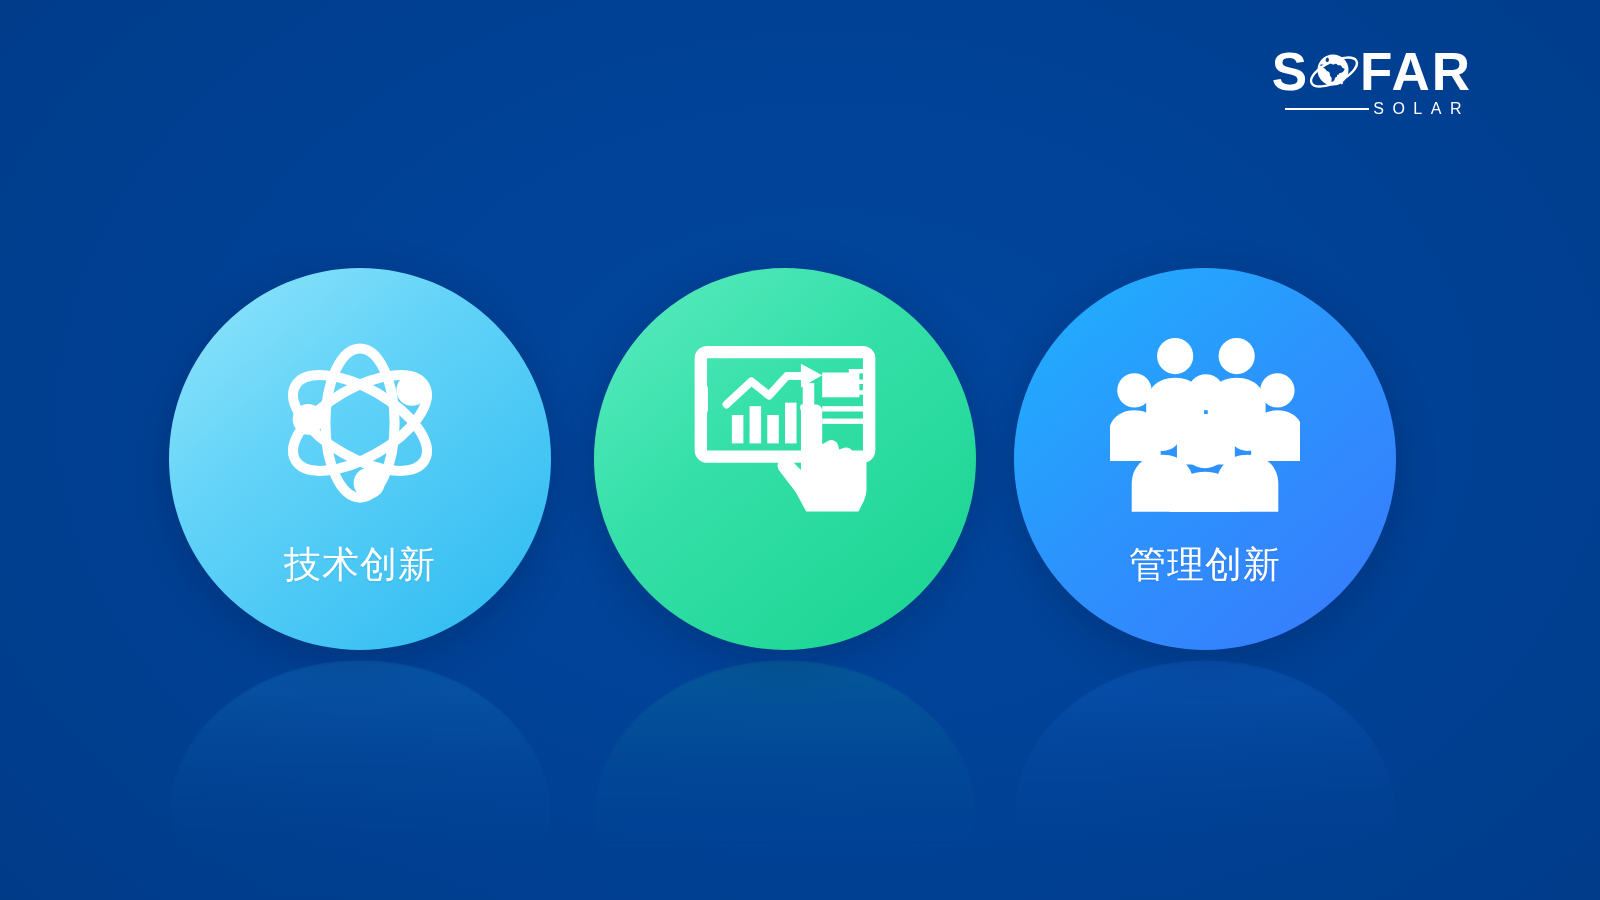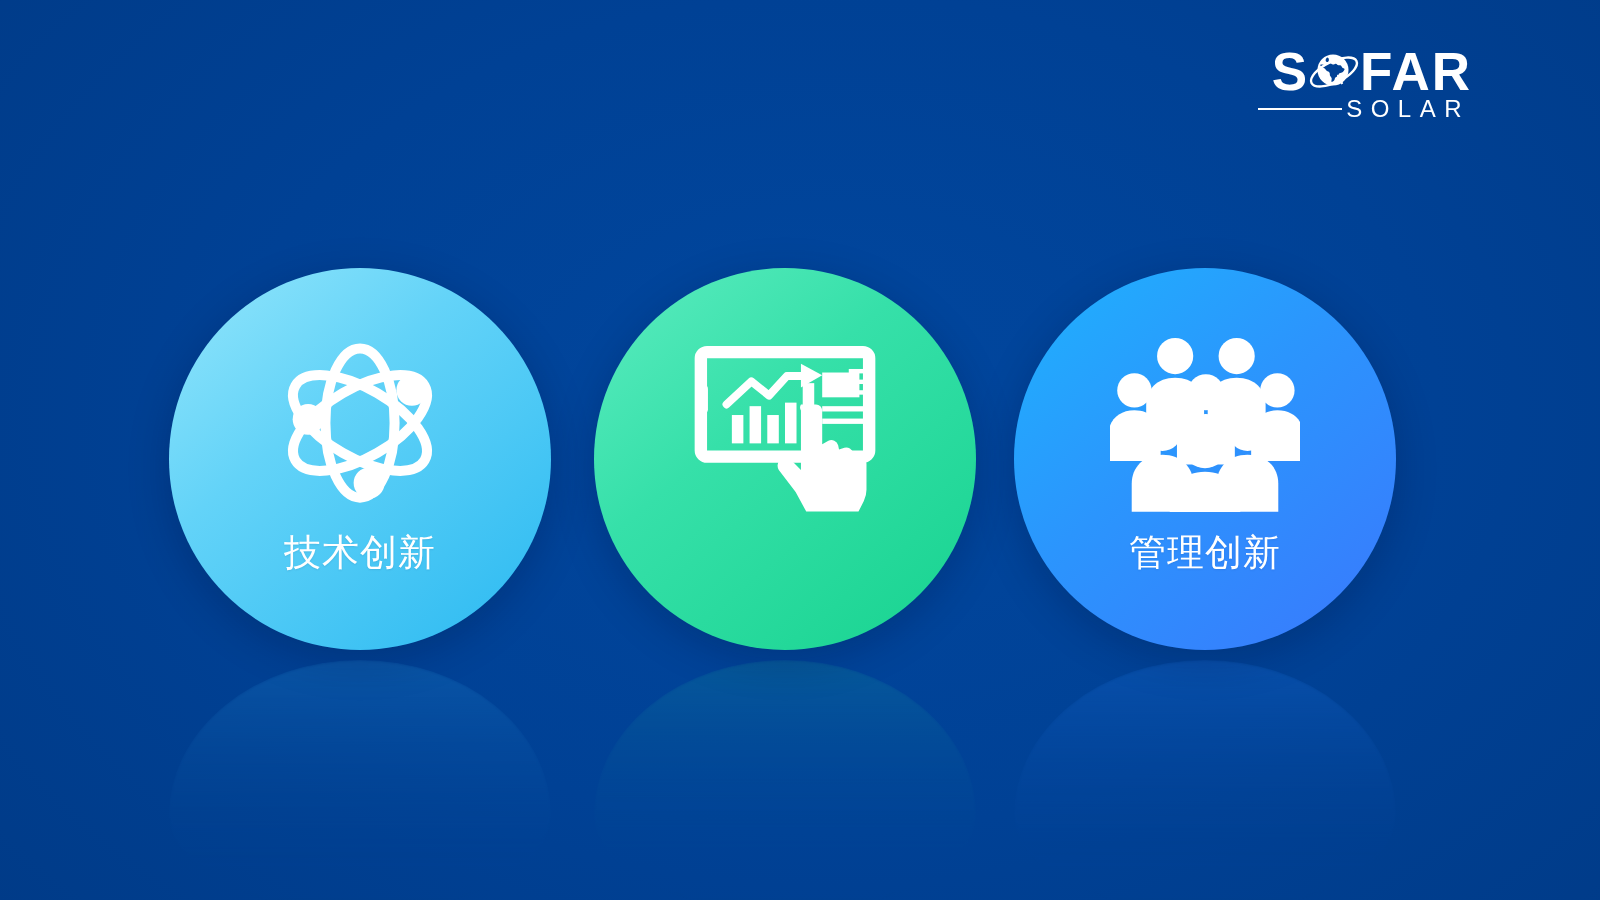--- a/index.html
+++ b/index.html
@@ -28,21 +28,21 @@
   .logo-word{
     color:#ffffff;font-size:53px;font-weight:700;letter-spacing:2px;
     line-height:50px;font-family:"Liberation Sans",sans-serif;
   }
   .logo-globe{
     position:relative;width:54px;height:52px;margin:0 -1px 0 -2px;
     display:inline-block;
   }
   .logo-sub{
     margin-top:1px;margin-right:2px;
-    color:#ffffff;font-size:24px;font-weight:400;letter-spacing:8.5px;
+    color:#ffffff;font-size:16px;font-weight:400;letter-spacing:8.5px;
     line-height:22px;
   }
   .logo-sub-wrap{position:relative;}
   .logo-sub-wrap:before{
     content:"";position:absolute;left:-88px;top:50%;width:84px;height:2px;background:#ffffff;
   }
 
   
   .row{
     position:absolute;left:0;top:0;width:1600px;height:900px;
@@ -62,21 +62,21 @@
   .circle.c0{background:linear-gradient(140deg,#93e6fb 0%,#63d3f8 38%,#2ab9f1 100%);}
   .circle.c1{background:linear-gradient(140deg,#5cecc0 0%,#36e0a9 40%,#17d38f 100%);}
   .circle.c2{background:linear-gradient(140deg,#1fb2fd 0%,#2b95fd 45%,#3a78fd 100%);}
 
   .icon-wrap{
     margin-top:50px;height:210px;width:100%;
     display:flex;align-items:center;justify-content:center;
   }
   .icon-wrap svg{display:block;}
   .node-label{
-    margin-top:0;
+    margin-top:12px;
     color:#ffffff;font-size:37px;letter-spacing:1px;font-weight:400;
     text-shadow:0 1px 2px rgba(0,40,90,.10);
     font-family:"DejaVu Sans","Liberation Sans",sans-serif;
   }
 
   
   .reflection{
     position:absolute;top:660px;width:382px;height:250px;
     border-radius:50% 50% 46% 46% / 62% 62% 38% 38%;
     opacity:.52;

